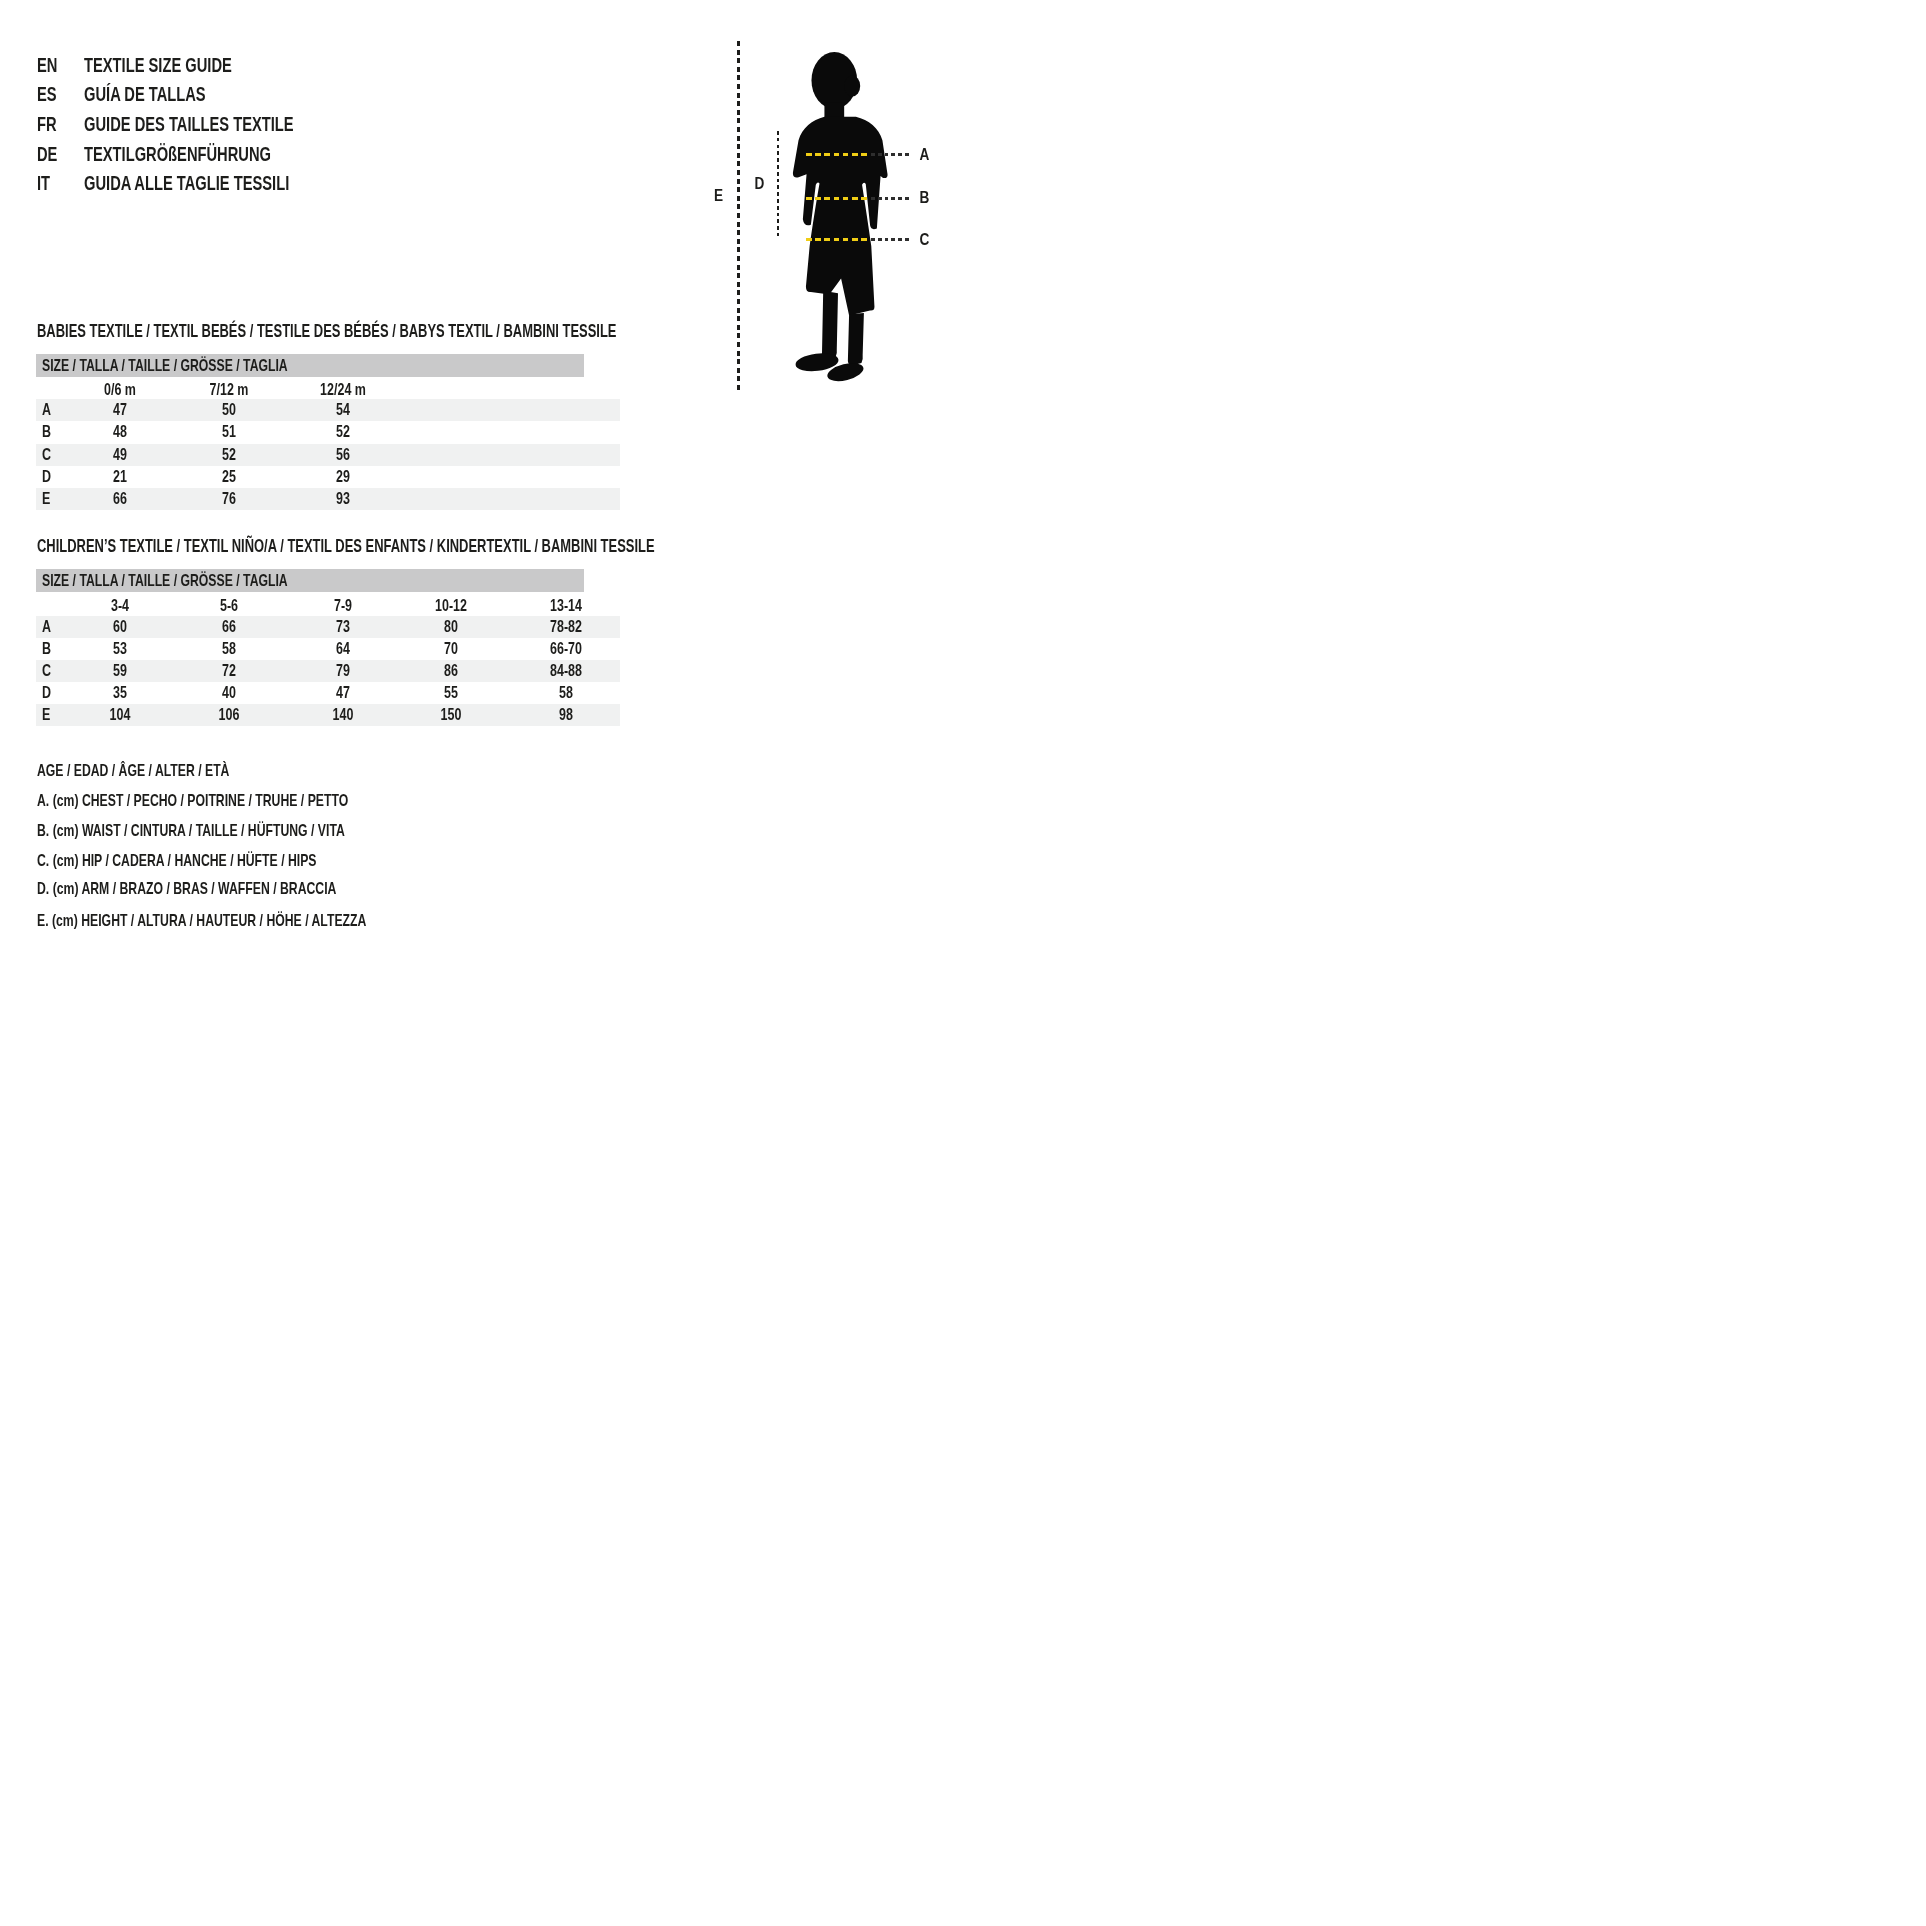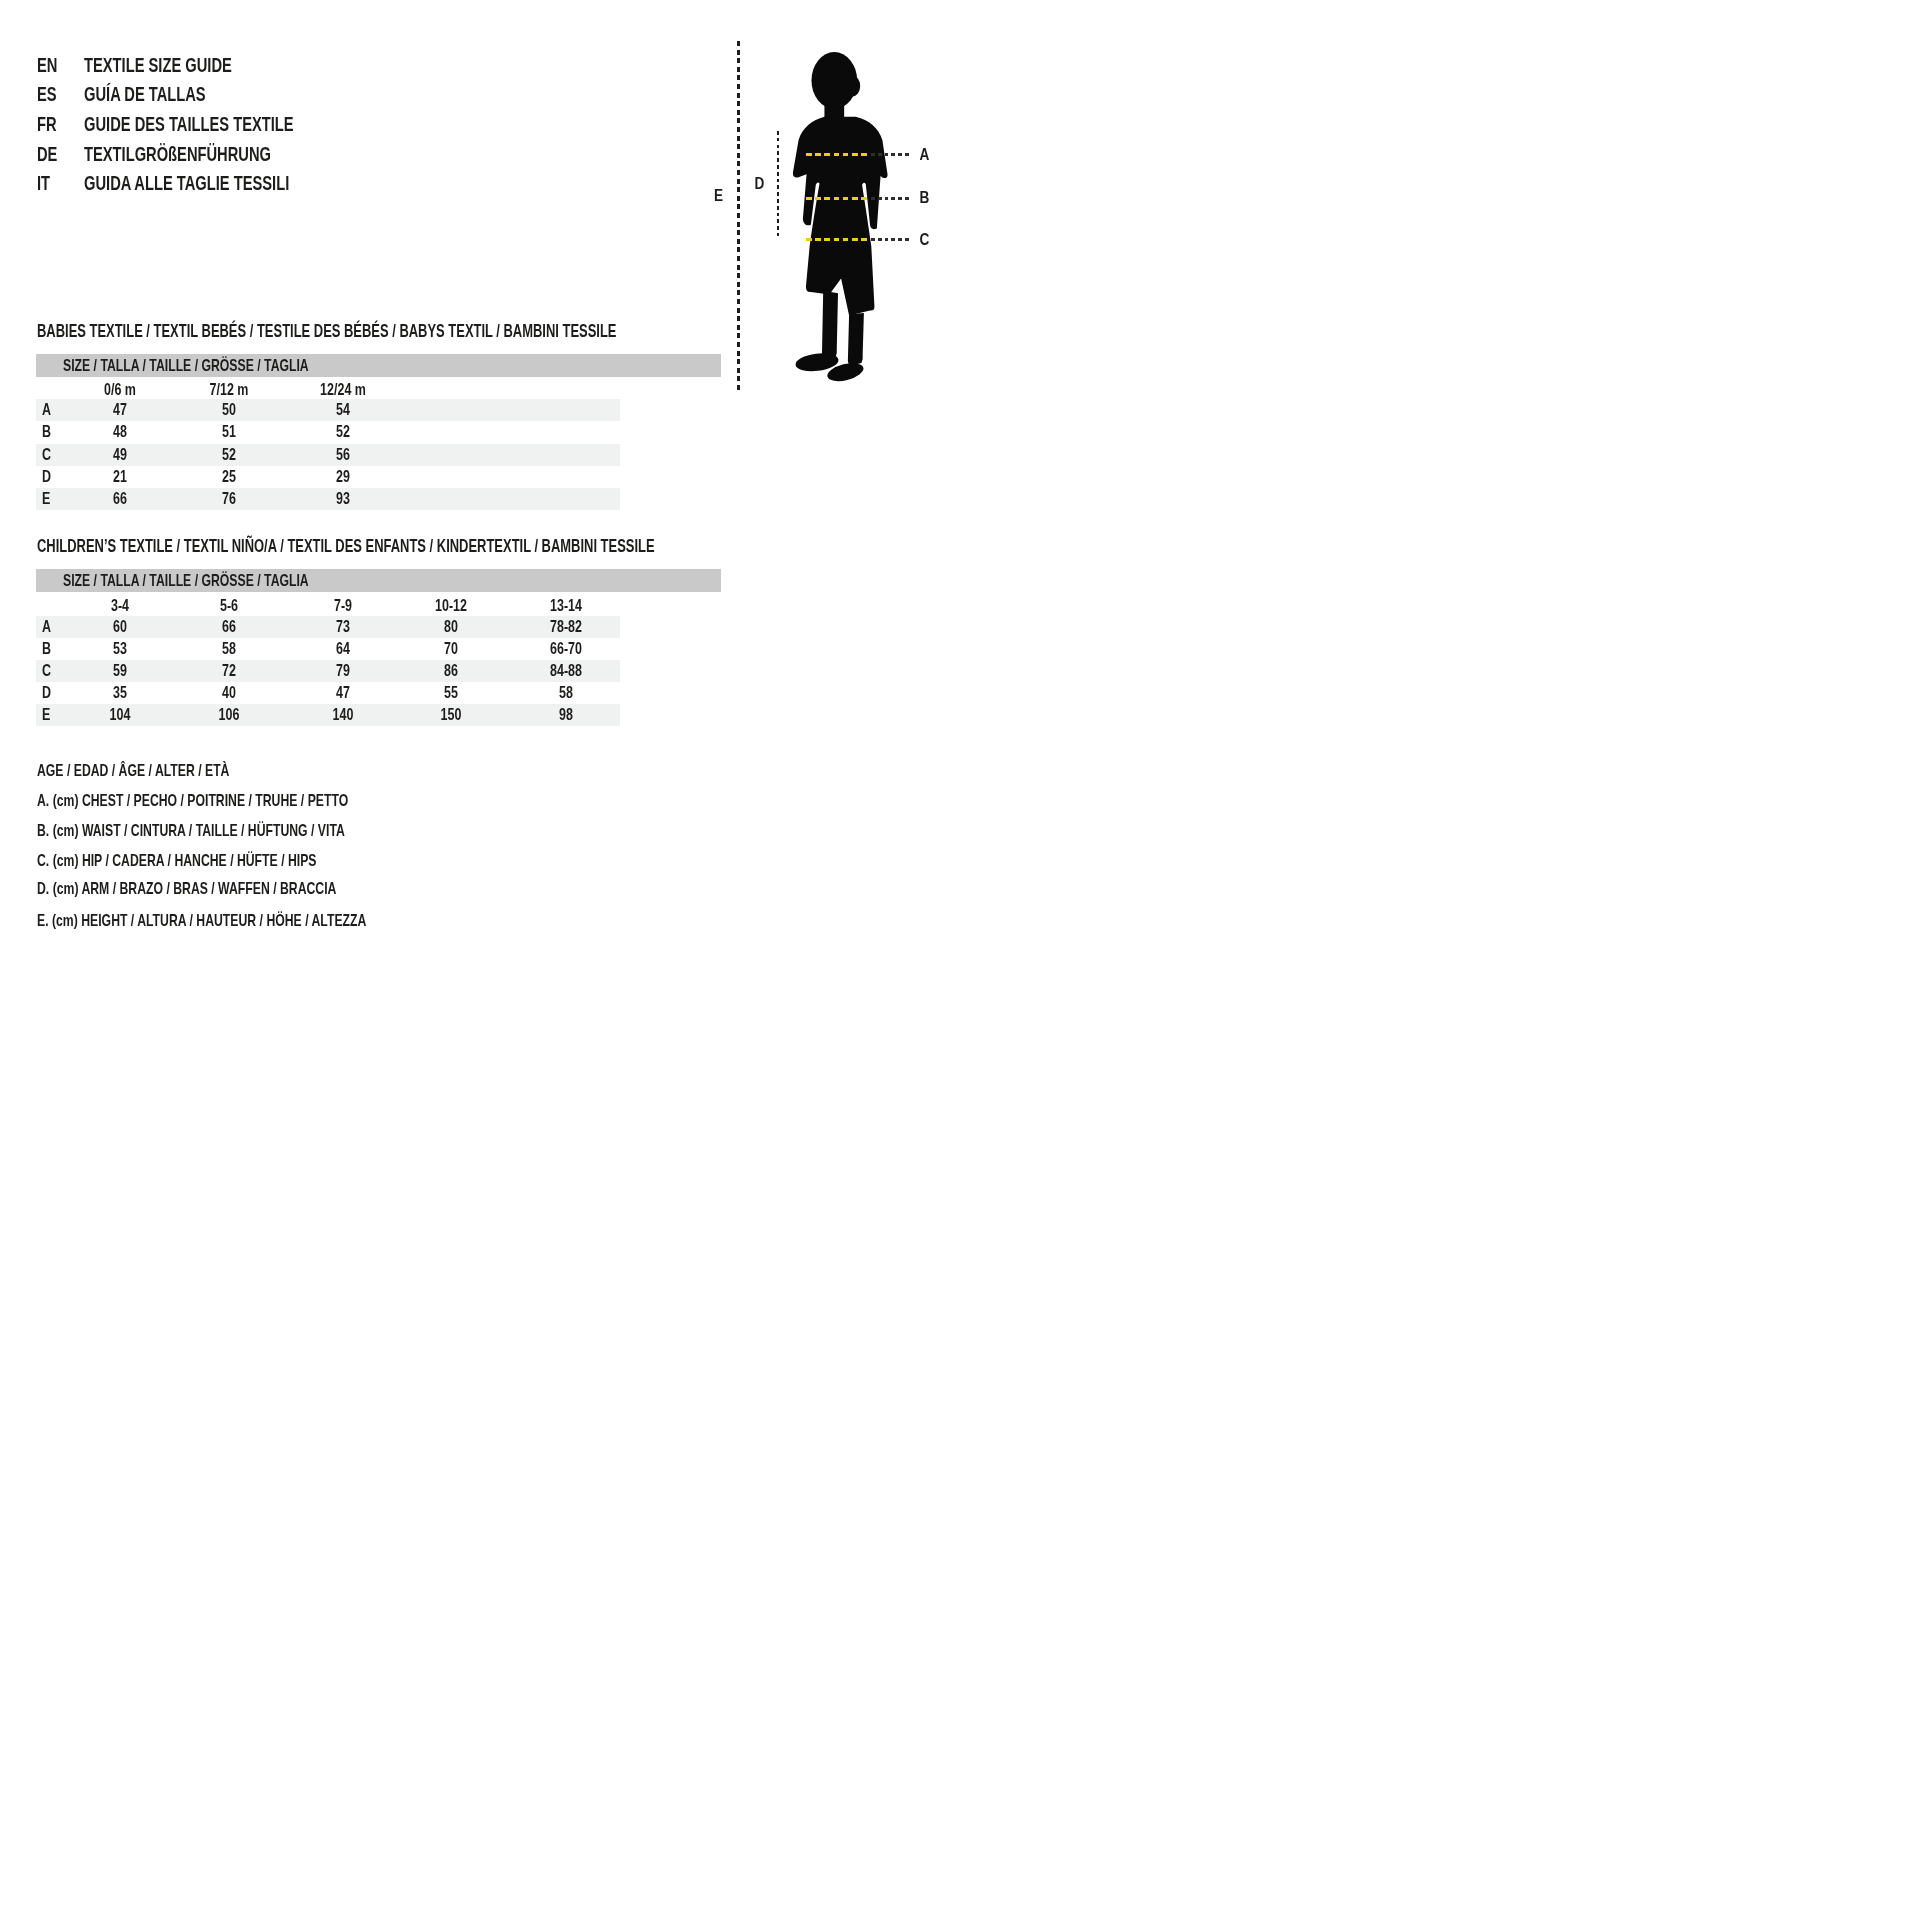--- a/index.html
+++ b/index.html
@@ -13,21 +13,21 @@
 
   
   .lang-row { position:absolute; left:37px; height:30px; line-height:30px; font-size:21px; }
   .lang-code { position:absolute; left:0; }
   .lang-title { position:absolute; left:47px; }
 
   
   .sec-title { position:absolute; left:37px; height:20px; line-height:20px; font-size:18.5px;text-decoration:underline; }
 
   
-  .size-bar { position:absolute; left:36px; width:664px; height:23px; line-height:23px; background:#c9c9ca;padding-left:21px; }
+  .size-bar { position:absolute; left:36px; width:548px; height:23px; line-height:23px; background:#c9c9ca; }
   .size-bar span { margin-left:6.2px; font-size:17px; }
 
   
   .col-row { position:absolute; left:36px; width:584px; height:21px; line-height:21px; }
   .t-row { position:absolute; left:36px; width:584px; height:22px; line-height:22px; }
   .t-row.alt { background:#f0f1f1; }
   .row-label { position:absolute; left:6.2px; font-size:16px; transform:scaleX(0.78); transform-origin:0 50%; }
   .cell { position:absolute; width:86px; margin-left:-43px; text-align:center; font-size:16px;
           transform:scaleX(0.78); transform-origin:50% 50%; white-space:nowrap; }
 

